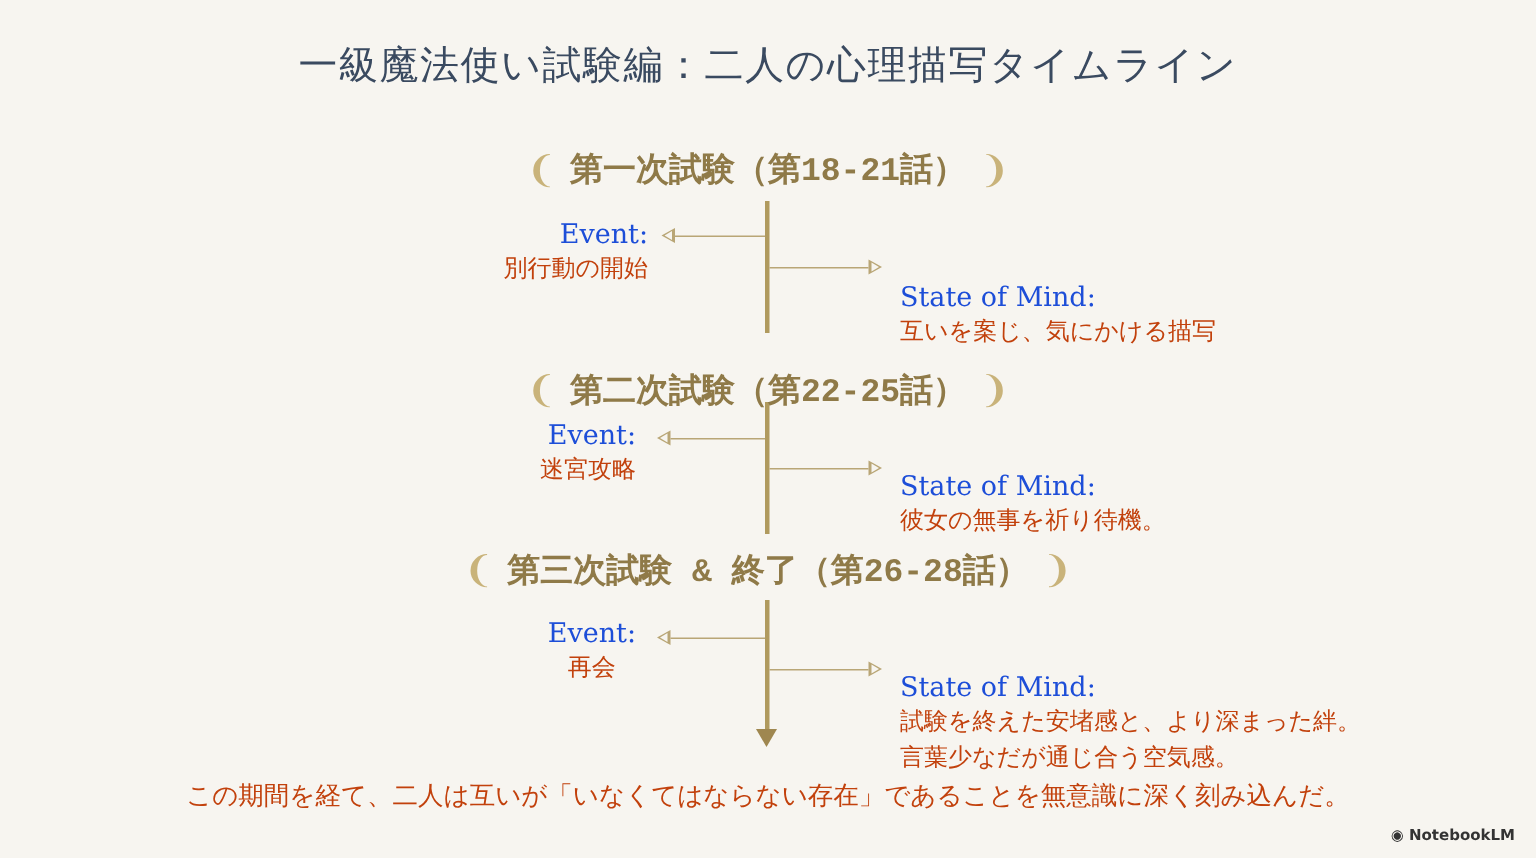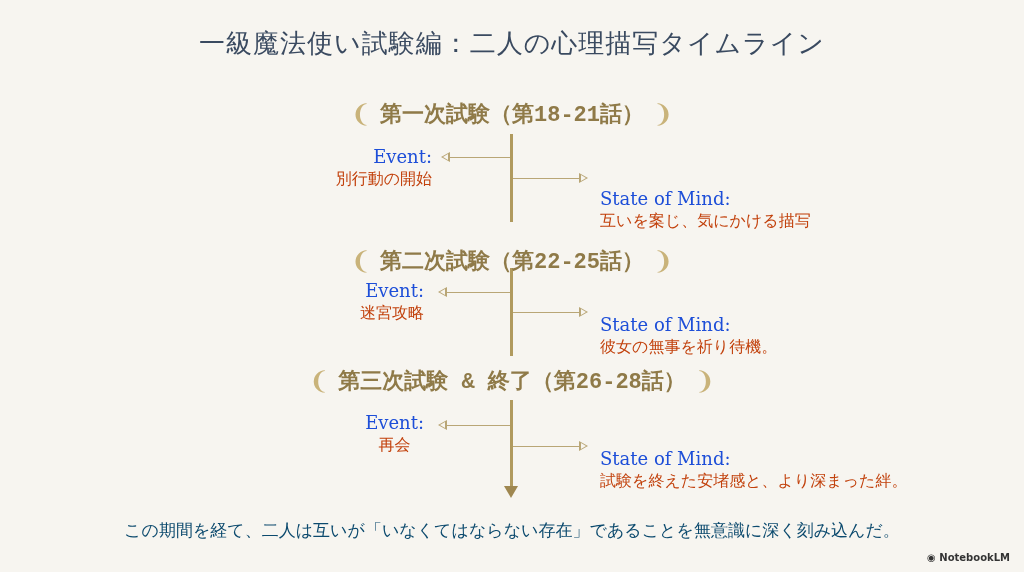--- a/index.html
+++ b/index.html
@@ -44,21 +44,21 @@
     border-top:5px solid transparent; border-bottom:5px solid transparent;
     border-left:9px solid #b9a676;
   }
   .tri-r::after {
     content:""; position:absolute; left:-7px; top:-3px;
     border-top:3px solid transparent; border-bottom:3px solid transparent;
     border-left:5px solid #f7f5f0;
   }
   .footer {
     position:absolute; left:0; width:1024px; top:519px; text-align:center;
-    font-size:17px; color:#0c4a6e;
+    font-size:17px; color:#c2410c;
   }
   .brand {
     position:absolute; right:14px; top:552px; font-size:10px; color:#333; font-weight:bold;
   }
 </style>
 </head>
 <body>
 
 <div class="title">一級魔法使い試験編：二人の心理描写タイムライン</div>
 
@@ -106,16 +106,17 @@
   <div class="lbl">Event:</div>
   <div class="txt" style="text-align:center;">再会</div>
 </div>
 <div class="hline" style="left:447px;width:63px;top:425px;"></div>
 <div class="tri-l" style="left:438px;top:420px;"></div>
 <div class="hline" style="left:513px;width:66px;top:446px;"></div>
 <div class="tri-r" style="left:579px;top:441px;"></div>
 <div class="sm" style="left:600px;top:408px;">
   <div class="lbl">State of Mind:</div>
   <div class="txt">試験を終えた安堵感と、より深まった絆。</div>
+  <div class="txt">言葉少なだが通じ合う空気感。</div>
 </div>
 
 <div class="footer">この期間を経て、二人は互いが「いなくてはならない存在」であることを無意識に深く刻み込んだ。</div>
 <div class="brand"><span>◉ </span><span>NotebookLM</span></div>
 
 </body></html>

